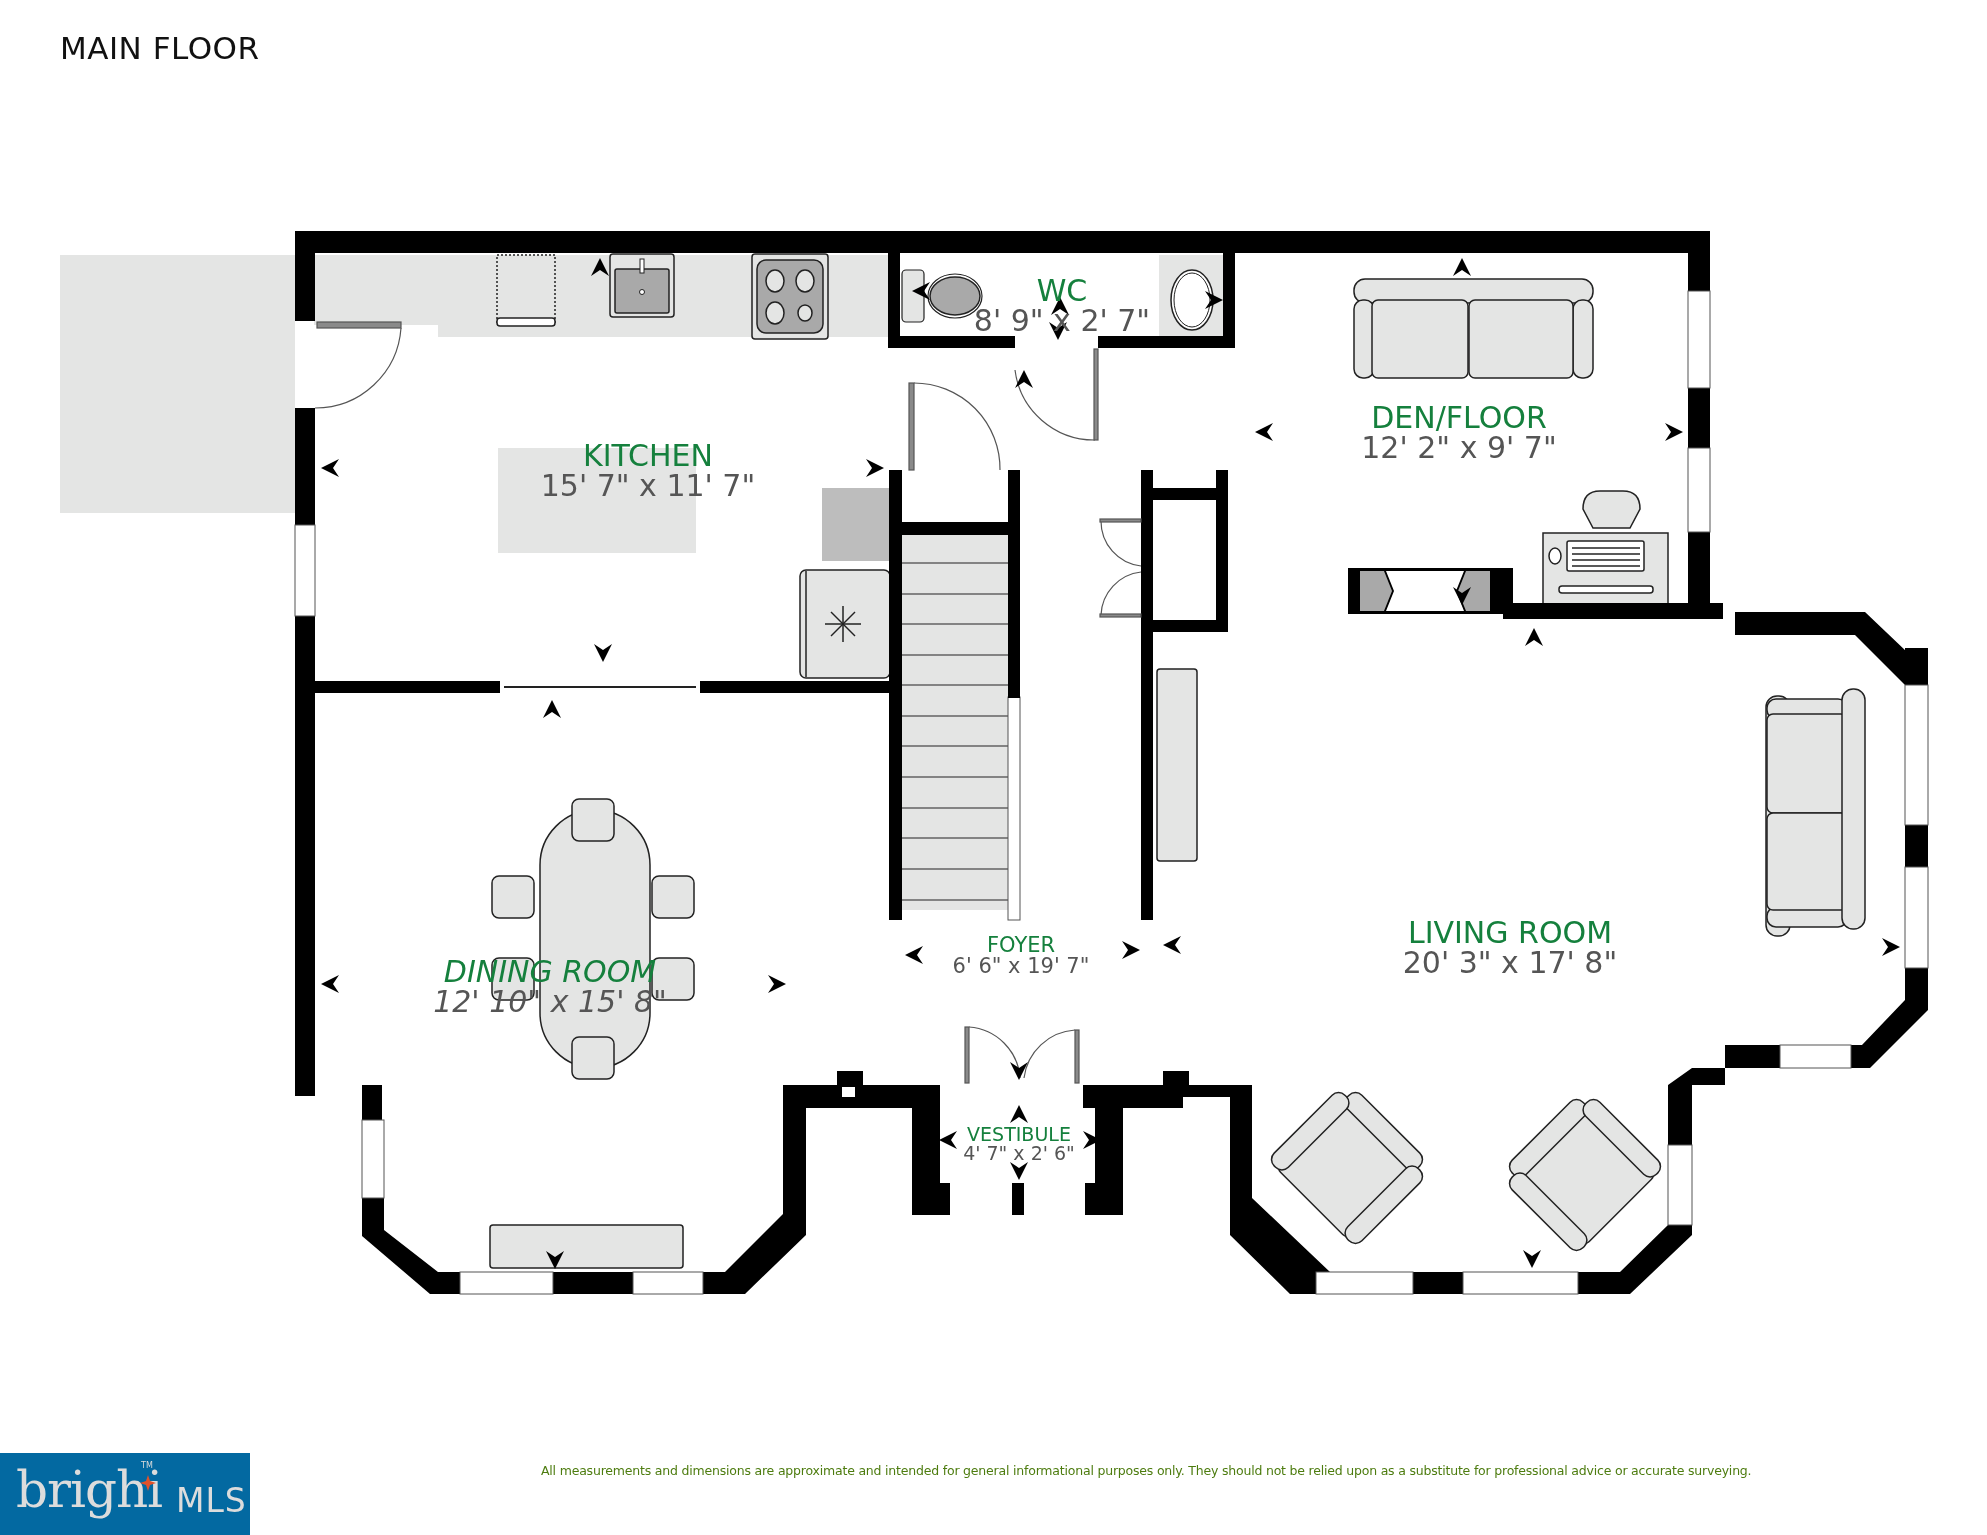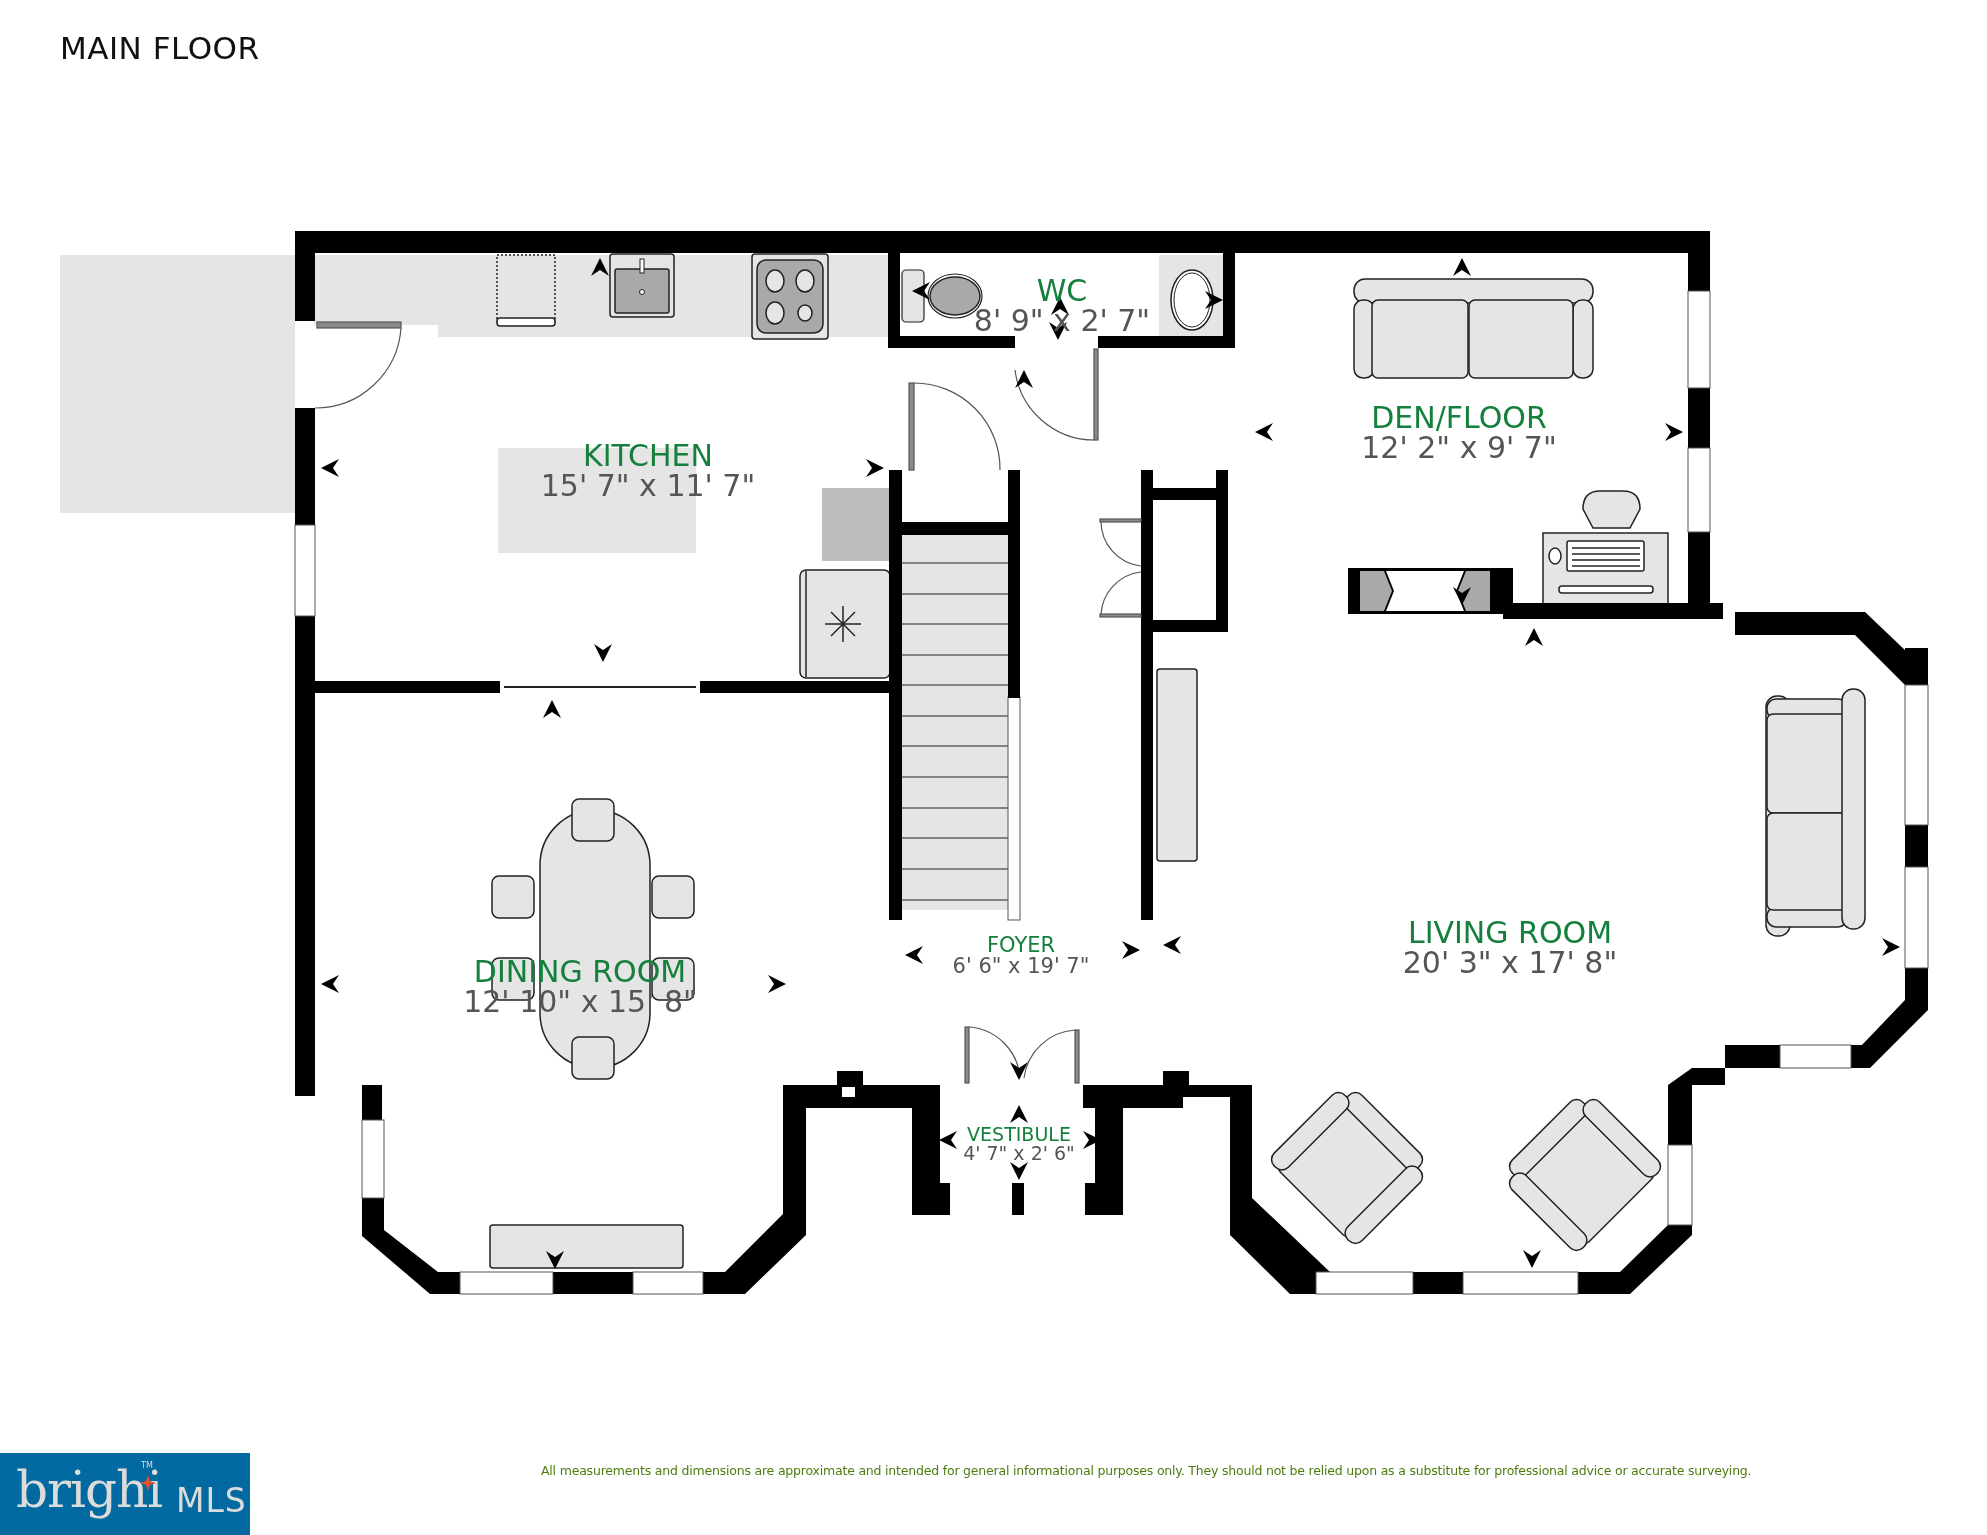--- a/index.html
+++ b/index.html
@@ -289,21 +289,21 @@
   <span class="room-dim">15' 7" x 11' 7"</span>
 </div>
 <div class="room-label" style="left:1062px; top:276px;">
   <span class="room-name">WC</span>
   <span class="room-dim">8' 9" x 2' 7"</span>
 </div>
 <div class="room-label" style="left:1459px; top:403px;">
   <span class="room-name">DEN/FLOOR</span>
   <span class="room-dim">12' 2" x 9' 7"</span>
 </div>
-<div class="room-label" style="left:580px; top:957px;">
+<div class="room-label" style="left:550px; top:957px;font-style:italic;">
   <span class="room-name">DINING ROOM</span>
   <span class="room-dim">12' 10" x 15' 8"</span>
 </div>
 <div class="room-label small" style="left:1021px; top:935px;">
   <span class="room-name">FOYER</span>
   <span class="room-dim">6' 6" x 19' 7"</span>
 </div>
 <div class="room-label" style="left:1510px; top:918px;">
   <span class="room-name">LIVING ROOM</span>
   <span class="room-dim">20' 3" x 17' 8"</span>

